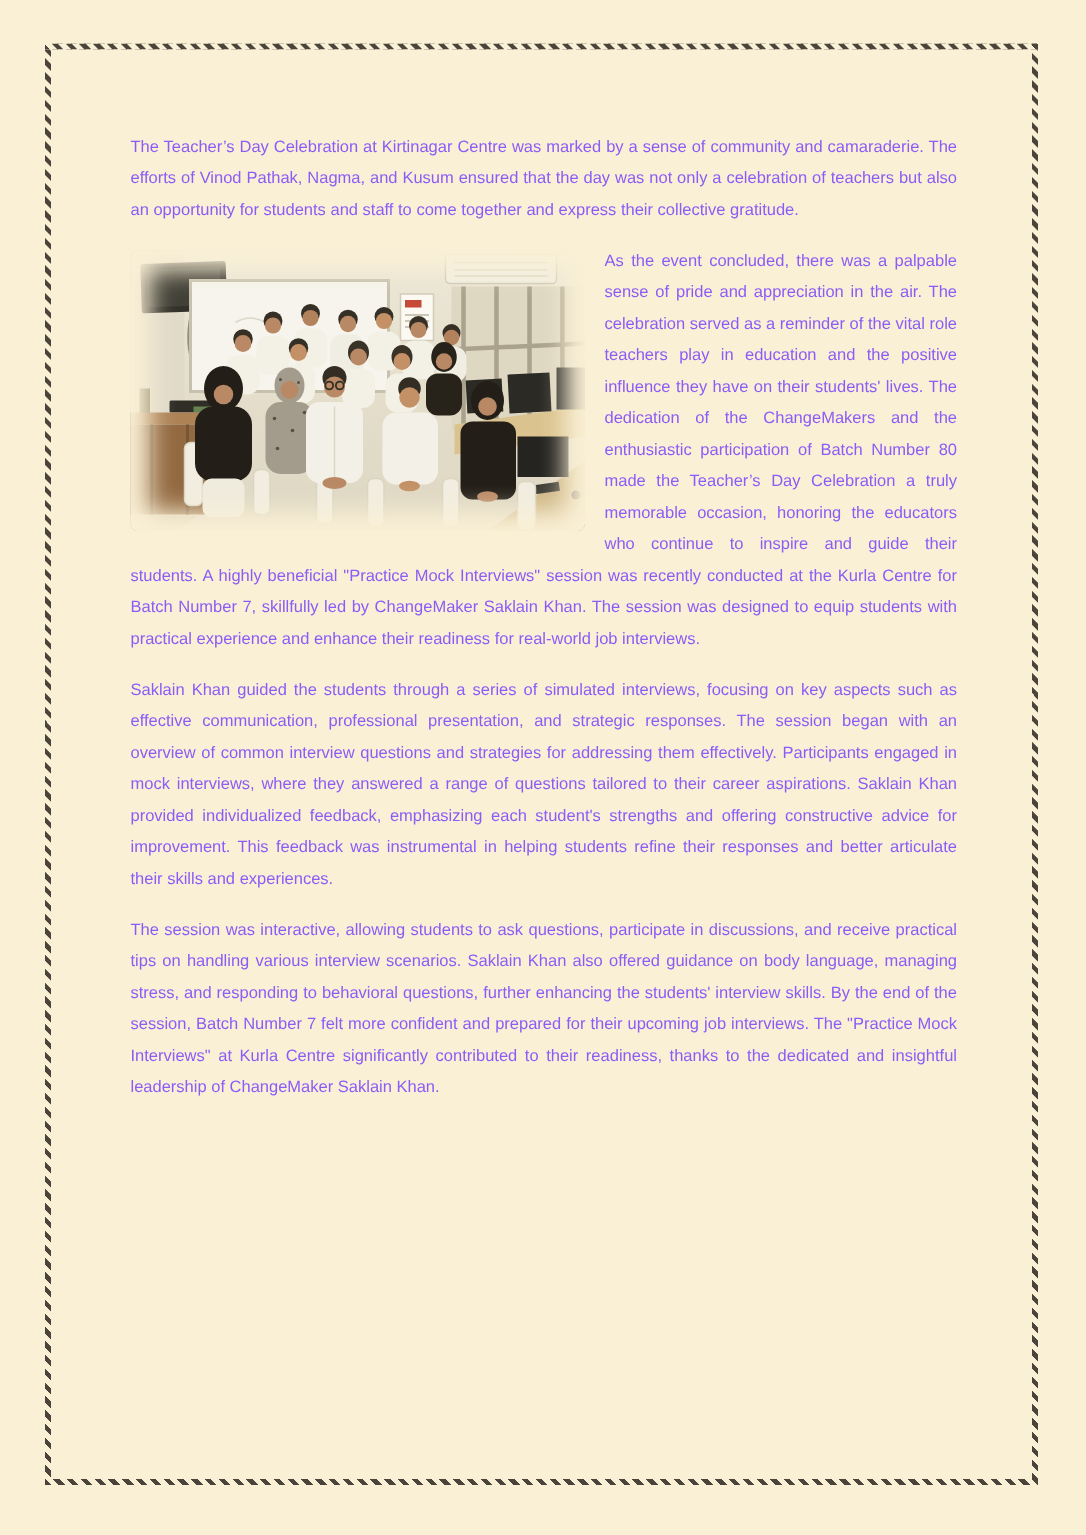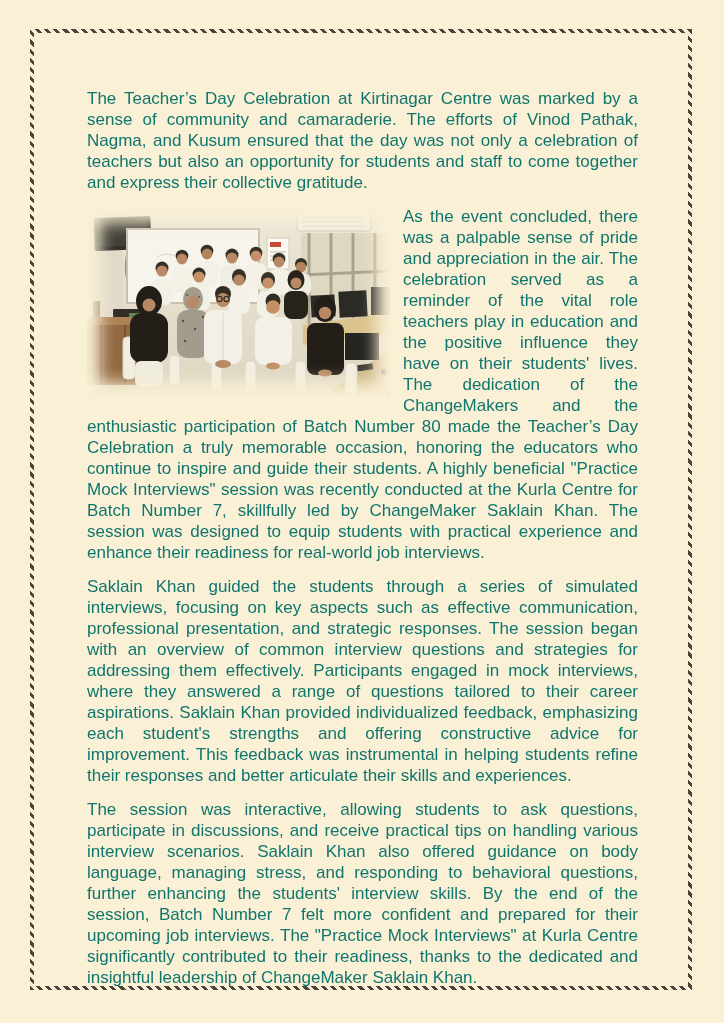--- a/index.html
+++ b/index.html
@@ -16,22 +16,22 @@
     width:662px;height:961px;
     box-sizing:border-box;
     border:4px solid transparent;
     border-image:repeating-linear-gradient(45deg,#4a443a 0 3px,transparent 3px 6.5px) 4 round;
     pointer-events:none;
   }
   .content{
     position:absolute;
     left:87px;top:88px;
     width:551px;
-    color:#0f766e;
-    font-size:17px;
+    color:#8b5cf6;
+    font-size:11px;
     line-height:21px;
     text-align:justify;
   }
   .content p{margin:0 0 13px 0;}
   figure.photo{
     float:left;
     margin:3px 13px 6px 0;
     width:303px;height:187px;
     position:relative;
     padding:0;

